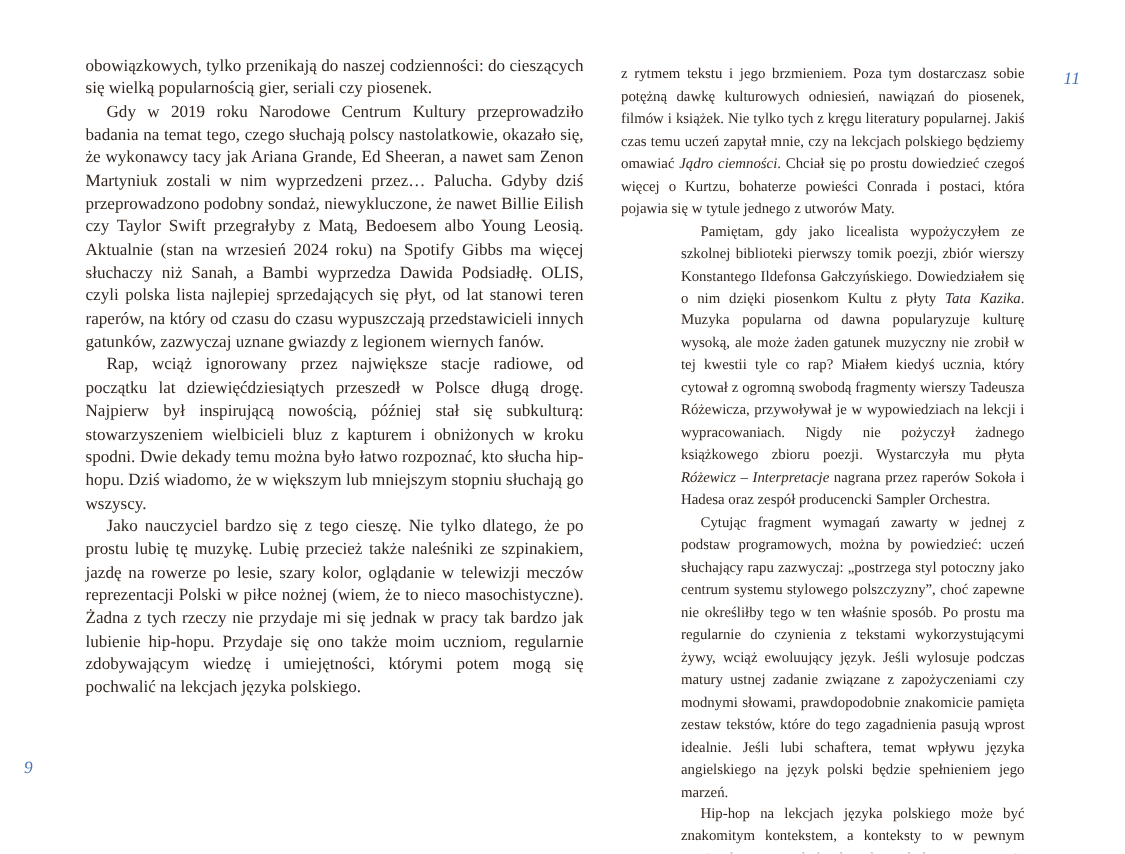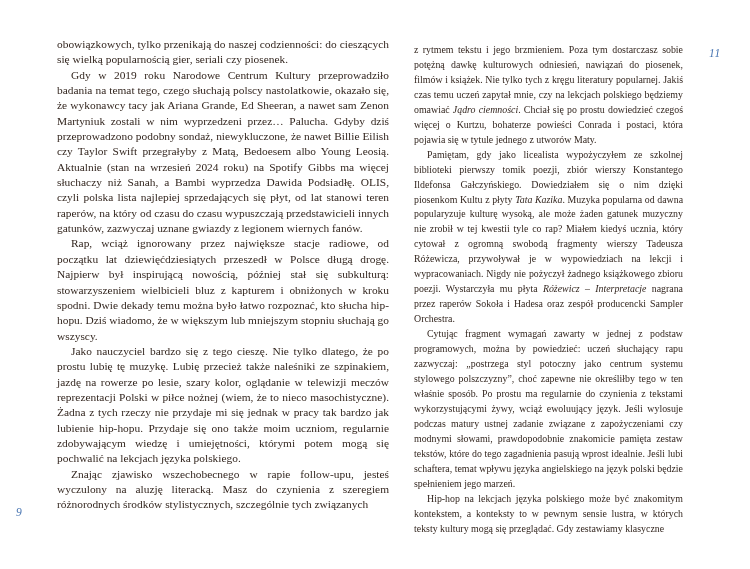--- a/index.html
+++ b/index.html
@@ -26,21 +26,21 @@
   .col-left{
     left:57px;top:37px;width:332px;
     font-size:11.4px;line-height:15.35px;
   }
   .col-right{
     left:414px;top:43px;width:269px;
     font-size:9.9px;line-height:14.95px;
   }
   p.para{margin:0;padding:0;}
   p.indent{text-indent:14px;}
-  .col-right p.indent{text-indent:13px;}
+  .col-right p.indent{text-indent:13px;margin-left:40px;}
   .it{font-style:italic;}
   .pagenum{
     position:absolute;
     color:var(--accent-color);
     font-style:italic;
     font-size:11.5px;
     line-height:12px;
     letter-spacing:0.5px;
   }
   .pn-left{left:16px;top:506px;}
@@ -53,21 +53,20 @@
 
   <div class="pagenum pn-left">9</div>
 
   <div class="pagenum pn-right">11</div>
 
   <div class="col col-left" lang="pl">
       <p class="para"><span>obowiązkowych, tylko przenikają do naszej codzienności: do cieszących się wielką popularnością gier, seriali czy piosenek.</span></p>
       <p class="para indent"><span>Gdy w 2019 roku Narodowe Centrum Kultury przeprowadziło badania na temat tego, czego słuchają polscy nastolatkowie, okazało się, że wykonawcy tacy jak Ariana Grande, Ed Sheeran, a nawet sam Zenon Martyniuk zostali w nim wyprzedzeni przez… Palucha. Gdyby dziś przeprowadzono podobny sondaż, niewykluczone, że nawet Billie Eilish czy Taylor Swift przegrałyby z Matą, Bedoesem albo Young Leosią. Aktualnie (stan na wrzesień 2024 roku) na Spotify Gibbs ma więcej słuchaczy niż Sanah, a Bambi wyprzedza Dawida Podsiadłę. OLIS, czyli polska lista najlepiej sprzedających się płyt, od lat stanowi teren raperów, na który od czasu do czasu wypuszczają przedstawicieli innych gatunków, zazwyczaj uznane gwiazdy z legionem wiernych fanów.</span></p>
       <p class="para indent"><span>Rap, wciąż ignorowany przez największe stacje radiowe, od początku lat dziewięćdziesiątych przeszedł w Polsce długą drogę. Najpierw był inspirującą nowością, później stał się subkulturą: stowarzyszeniem wielbicieli bluz z kapturem i obniżonych w kroku spodni. Dwie dekady temu można było łatwo rozpoznać, kto słucha hip-hopu. Dziś wiadomo, że w większym lub mniejszym stopniu słuchają go wszyscy.</span></p>
       <p class="para indent"><span>Jako nauczyciel bardzo się z tego cieszę. Nie tylko dlatego, że po prostu lubię tę muzykę. Lubię przecież także naleśniki ze szpinakiem, jazdę na rowerze po lesie, szary kolor, oglądanie w telewizji meczów reprezentacji Polski w piłce nożnej (wiem, że to nieco masochistyczne). Żadna z tych rzeczy nie przydaje mi się jednak w pracy tak bardzo jak lubienie hip-hopu. Przydaje się ono także moim uczniom, regularnie zdobywającym wiedzę i umiejętności, którymi potem mogą się pochwalić na lekcjach języka polskiego.</span></p>
-      <p class="para indent"><span>Znając zjawisko wszechobecnego w rapie follow-upu, jesteś wyczulony na aluzję literacką. Masz do czynienia z szeregiem różnorodnych środków stylistycznych, szczególnie tych związanych</span></p>
     </div>
 
   <div class="col col-right" lang="pl">
       <p class="para"><span>z rytmem tekstu i jego brzmieniem. Poza tym dostarczasz sobie potężną dawkę kulturowych odniesień, nawiązań do piosenek, filmów i książek. Nie tylko tych z kręgu literatury popularnej. Jakiś czas temu uczeń zapytał mnie, czy na lekcjach polskiego będziemy omawiać </span><span class="it">Jądro ciemności</span><span>. Chciał się po prostu dowiedzieć czegoś więcej o Kurtzu, bohaterze powieści Conrada i postaci, która pojawia się w tytule jednego z utworów Maty.</span></p>
       <p class="para indent"><span>Pamiętam, gdy jako licealista wypożyczyłem ze szkolnej biblioteki pierwszy tomik poezji, zbiór wierszy Konstantego Ildefonsa Gałczyńskiego. Dowiedziałem się o nim dzięki piosenkom Kultu z płyty </span><span class="it">Tata Kazika</span><span>. Muzyka popularna od dawna popularyzuje kulturę wysoką, ale może żaden gatunek muzyczny nie zrobił w tej kwestii tyle co rap? Miałem kiedyś ucznia, który cytował z ogromną swobodą fragmenty wierszy Tadeusza Różewicza, przywoływał je w wypowiedziach na lekcji i wypracowaniach. Nigdy nie pożyczył żadnego książkowego zbioru poezji. Wystarczyła mu płyta </span><span class="it">Różewicz – Interpretacje</span><span> nagrana przez raperów Sokoła i Hadesa oraz zespół producencki Sampler Orchestra.</span></p>
       <p class="para indent"><span>Cytując fragment wymagań zawarty w jednej z podstaw programowych, można by powiedzieć: uczeń słuchający rapu zazwyczaj: „postrzega styl potoczny jako centrum systemu stylowego polszczyzny”, choć zapewne nie określiłby tego w ten właśnie sposób. Po prostu ma regularnie do czynienia z tekstami wykorzystującymi żywy, wciąż ewoluujący język. Jeśli wylosuje podczas matury ustnej zadanie związane z zapożyczeniami czy modnymi słowami, prawdopodobnie znakomicie pamięta zestaw tekstów, które do tego zagadnienia pasują wprost idealnie. Jeśli lubi schaftera, temat wpływu języka angielskiego na język polski będzie spełnieniem jego marzeń.</span></p>
       <p class="para indent"><span>Hip-hop na lekcjach języka polskiego może być znakomitym kontekstem, a konteksty to w pewnym sensie lustra, w których teksty kultury mogą się przeglądać. Gdy zestawiamy klasyczne</span></p>
     </div>
 
 </div>

